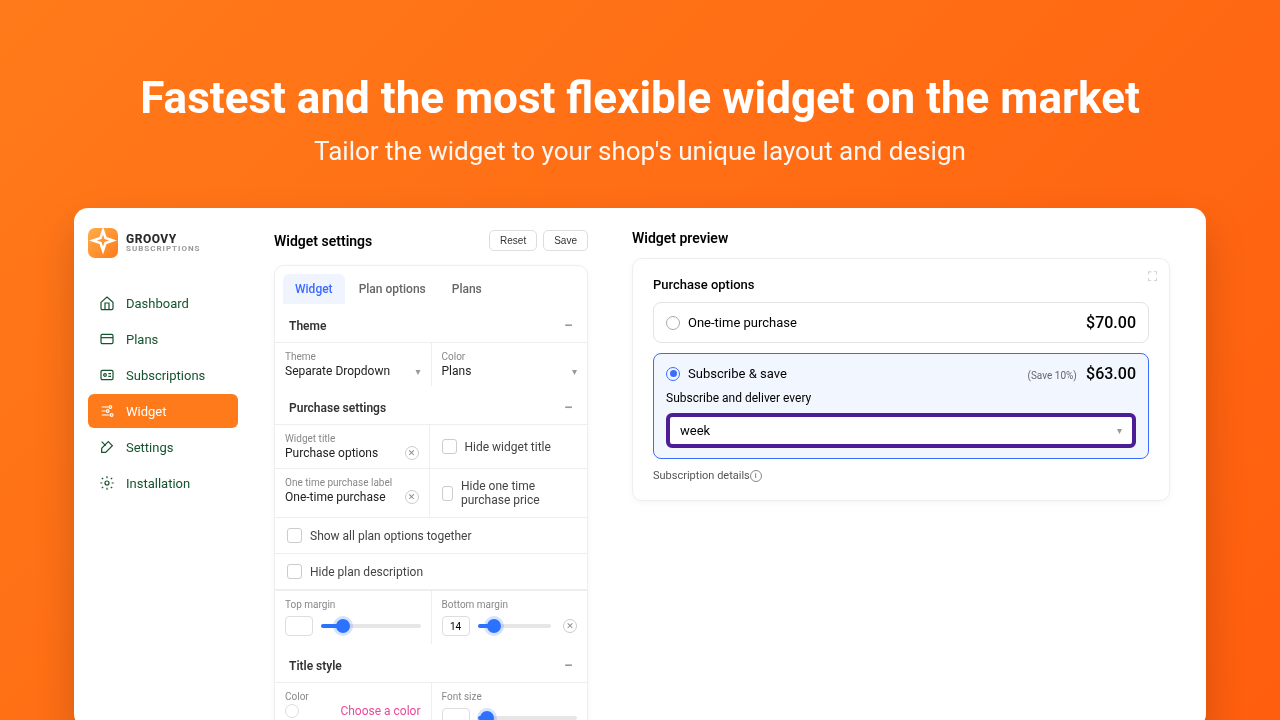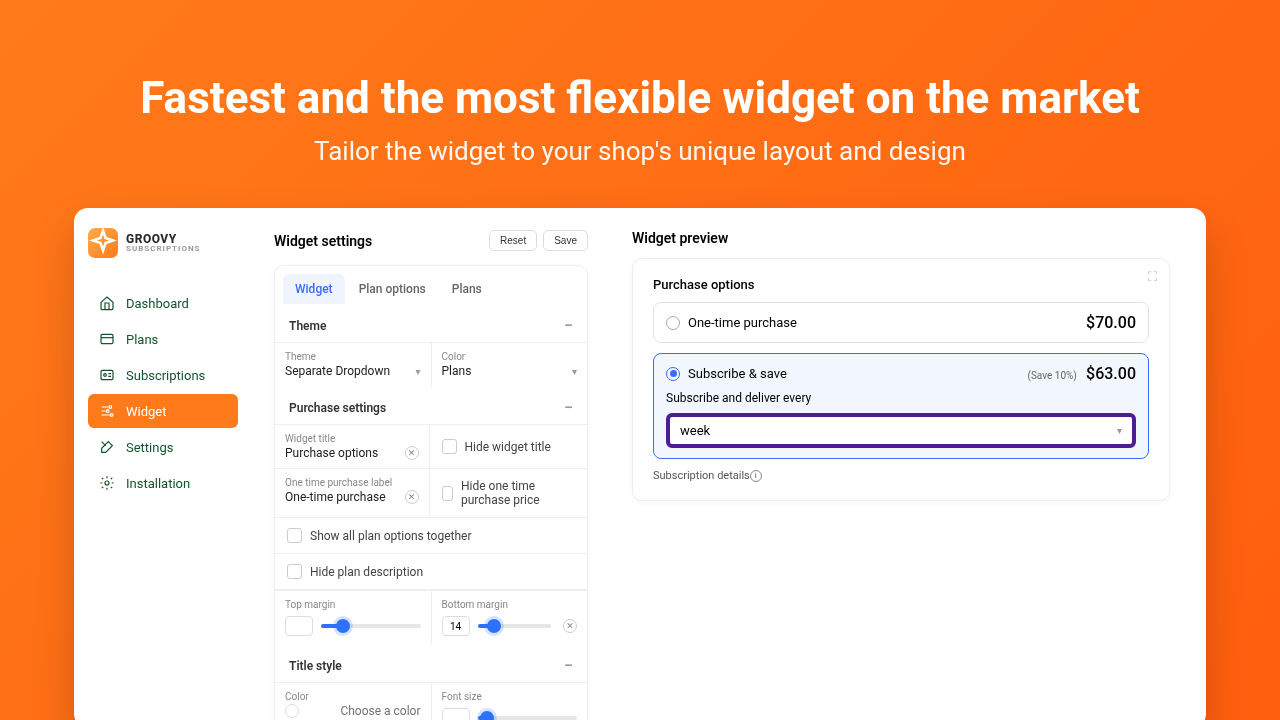--- a/index.html
+++ b/index.html
@@ -369,21 +369,21 @@
         </div>
       </div>
 
       <div class="section-title">
         <span>Title style</span>
         <span class="collapse-icon">−</span>
       </div>
       <div class="field-row">
         <div class="field">
           <span class="field-label">Color</span>
-          <span class="field-value" style="color:#737373;">
+          <span class="field-value" style="color:#ec4899;">
               <span class="color-swatch"></span>
               <span>Choose a color</span>
             </span>
         </div>
         <div class="slider-field" style="border-top:none;">
           <span class="field-label">Font size</span>
           <div class="slider-row">
             <span class="slider-num"></span>
             <div class="slider-track">
               <div class="slider-fill" style="width:10%"></div>

